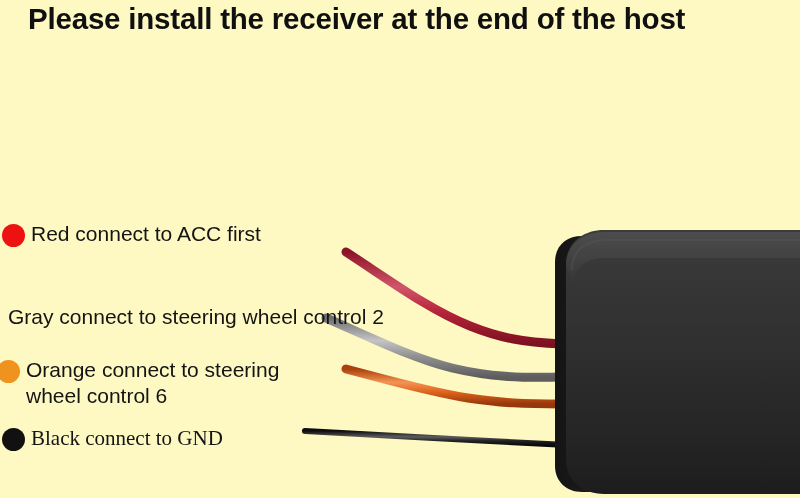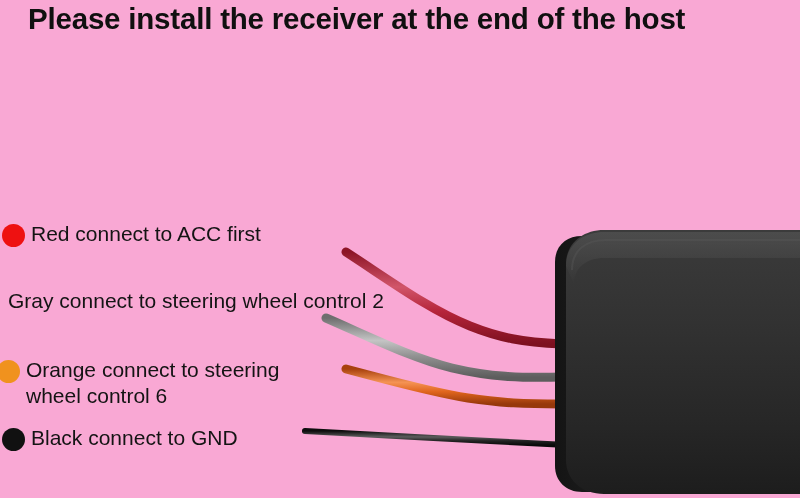--- a/index.html
+++ b/index.html
@@ -4,21 +4,21 @@
 <style>
   html, body {
     margin: 0;
     padding: 0;
     background: #ffffff;
   }
   #page {
     position: relative;
     width: 800px;
     height: 498px;
-    background: #f9a8d4;
+    background: #fef9c3;
     overflow: hidden;
     font-family: "Liberation Sans", sans-serif;
   }
 
   
   .title {
     position: absolute;
     left: 28px;
     top: 0px;
     width: 750px;
@@ -48,29 +48,29 @@
     line-height: 26px;
     letter-spacing: 0px;
     white-space: pre-line;
   }
 
   #row-red   { left: 0; top: 221px; width: 340px; height: 32px; }
   #row-red .bullet { left: 2px; top: 3px; width: 23px; height: 23px; }
   #row-red .legend-label { left: 31px; top: 0px; }
 
   #row-gray  { left: 0; top: 288px; width: 390px; height: 32px; }
-  #row-gray .legend-label { left: 8px; top: 0px; text-align: center; }
+  #row-gray .legend-label { left: 8px; top: 16px; text-align: center; }
 
   #row-orange{ left: 0; top: 357px; width: 330px; height: 58px; }
   #row-orange .bullet { left: -3px; top: 3px; width: 23px; height: 23px; }
   #row-orange .legend-label { left: 26px; top: 0px; }
 
   #row-black { left: 0; top: 425px; width: 340px; height: 32px; }
   #row-black .bullet { left: 2px; top: 3px; width: 23px; height: 23px; }
-  #row-black .legend-label { left: 31px; top: 0px; }
+  #row-black .legend-label { left: 31px; top: 0px; font-family: Liberation Serif, serif; }
 
   
   #artwork {
     position: absolute;
     left: 0;
     top: 0;
     width: 800px;
     height: 498px;
   }
 </style>

